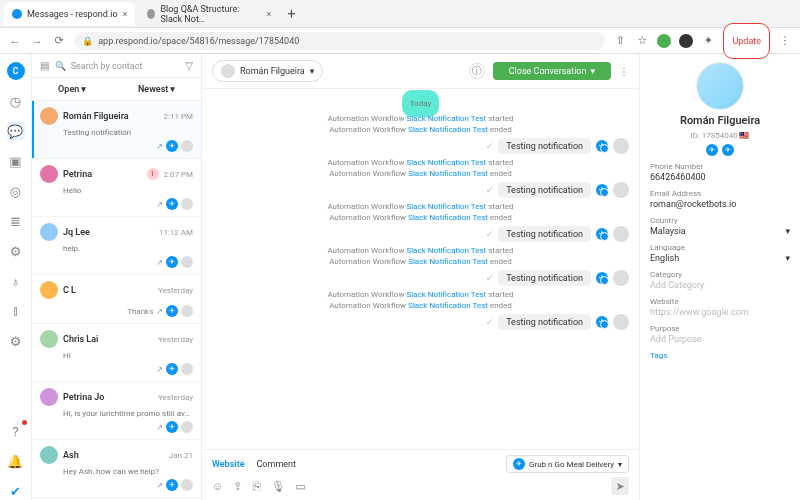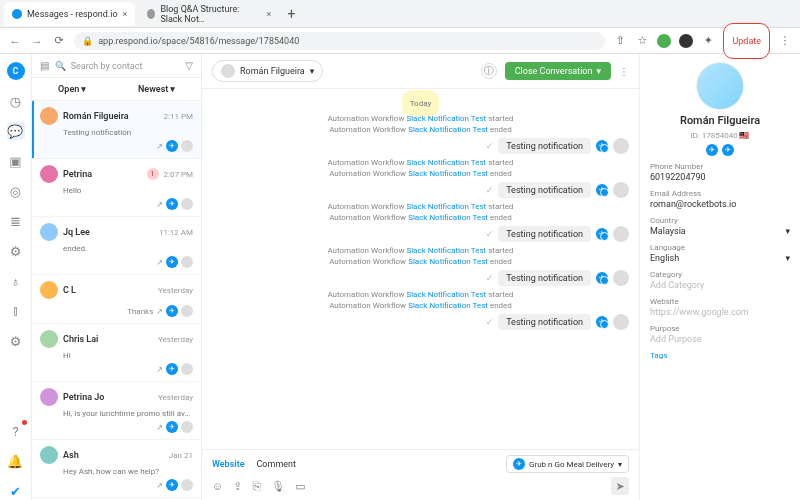--- a/index.html
+++ b/index.html
@@ -36,24 +36,24 @@
 .convo-name{font-weight:600;font-size:9px;flex:1;white-space:nowrap;overflow:hidden;text-overflow:ellipsis}
 .convo-time{font-size:8px;color:#999}
 .convo-preview{font-size:8px;color:#777;margin-top:3px;margin-left:23px;white-space:nowrap;overflow:hidden;text-overflow:ellipsis}
 .convo-icons{display:flex;gap:3px;justify-content:flex-end;margin-top:3px;align-items:center}
 .mini-icon{width:12px;height:12px;border-radius:50%;background:#0b93f6;display:flex;align-items:center;justify-content:center;color:#fff;font-size:7px}
 .mini-icon.av{background:#ddd}
 .chat{flex:1;display:flex;flex-direction:column;border-right:1px solid #eee;overflow:hidden}
 .chat-head{display:flex;align-items:center;gap:8px;padding:6px 10px;border-bottom:1px solid #eee}
 .contact-chip{border:1px solid #ddd;border-radius:12px;padding:3px 8px;display:flex;align-items:center;gap:5px;font-size:9px}
 .chip-av{width:14px;height:14px;border-radius:50%;background:#ddd}
-.close-conv{background:#4caf50;color:#fff;border:none;border-radius:4px;padding:4px 10px;font-size:9px;display:flex;align-items:center;gap:4px}
+.close-conv{background:#4caf50;color:#fff;border:none;border-radius:4px;padding:4px 16px;font-size:9px;display:flex;align-items:center;gap:4px}
 .messages{flex:1;overflow-y:auto;padding:6px 10px}
 .date-chip{text-align:center;margin:2px auto 6px}
-.date-chip span{background:#fef9c3;border-radius:10px;padding:9px 8px;font-size:8px;color:#777}
+.date-chip span{background:#5eead4;border-radius:10px;padding:9px 8px;font-size:8px;color:#777}
 .sys-line{font-size:8px;color:#888;text-align:center;margin:2px 0}
 .sys-line a{color:#0b93f6;text-decoration:none}
 .msg-row{display:flex;justify-content:flex-end;align-items:center;gap:5px;margin:4px 0}
 .bubble{background:#f0f0f0;border-radius:4px;padding:3px 8px;font-size:9px}
 .msg-av{width:16px;height:16px;border-radius:50%;background:#ddd}
 .badge-dot{position:relative}
 .badge-dot::after{content:"";position:absolute;bottom:-1px;right:-1px;width:7px;height:7px;border-radius:50%;background:#0b93f6;border:1px solid #fff}
 .composer{border-top:1px solid #eee;padding:5px 10px}
 .composer-tabs{display:flex;align-items:center;gap:12px;font-size:9px;margin-bottom:4px}
 .composer-tabs .ctab.active{color:#0b93f6;font-weight:600}
@@ -175,21 +175,21 @@
             <span class="mini-icon">✈</span>
             <span class="mini-icon av"></span>
           </div>
         </div>
         <div class="convo">
           <div class="convo-top">
             <span class="convo-av" style="background:#90caf9"></span>
             <span class="convo-name">Jq Lee</span>
             <span class="convo-time">11:12 AM</span>
           </div>
-          <div class="convo-preview">ended.</div>
+          <div class="convo-preview">help.</div>
           <div class="convo-icons">
             <span style="color:#999;font-size:8px">↗</span>
             <span class="mini-icon">✈</span>
             <span class="mini-icon av"></span>
           </div>
         </div>
         <div class="convo">
           <div class="convo-top">
             <span class="convo-av" style="background:#ffb74d"></span>
             <span class="convo-name">C L</span>
@@ -339,21 +339,21 @@
       <div class="profile-av"></div>
       <div class="profile-name">Román Filgueira</div>
       <div class="profile-id"><span>ID: 17854040 </span>🇲🇾</div>
       <div class="profile-channels">
         <span class="mini-icon">✈</span>
         <span class="mini-icon">✈</span>
       </div>
     </div>
     <div class="field">
         <div class="field-label">Phone Number</div>
-        <div class="field-value">60192204790</div>
+        <div class="field-value">66426460400</div>
       </div>
     <div class="field">
         <div class="field-label">Email Address</div>
         <div class="field-value">roman@rocketbots.io</div>
       </div>
     <div class="field">
         <div class="field-label">Country</div>
         <div class="field-value">
           <span>Malaysia</span>
           <span>▾</span>

